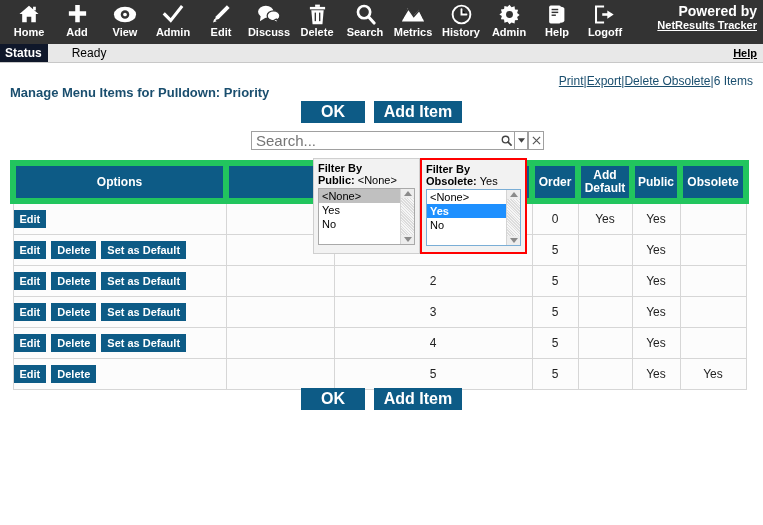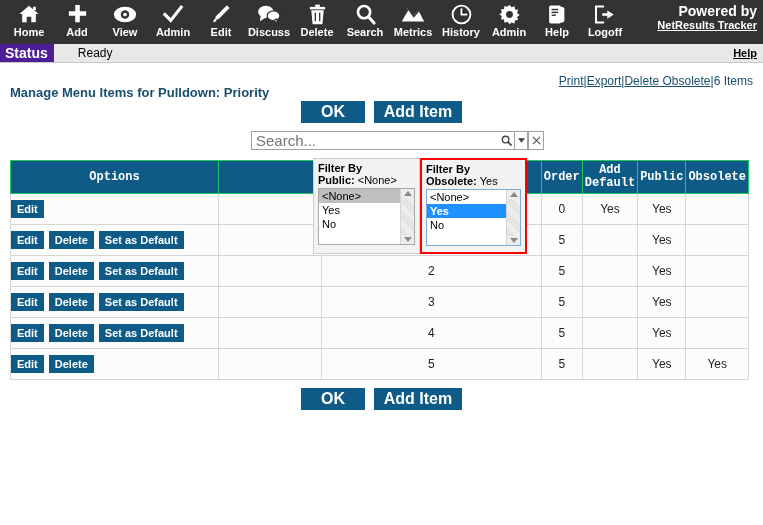--- a/index.html
+++ b/index.html
@@ -79,23 +79,23 @@
   
   #statusbar {
     height: 18px;
     background: #e8e8e8;
     display: flex;
     align-items: center;
     border-bottom: 1px solid #c8c8c8;
     position: relative;
   }
   #status-label {
-    background: #4c1d95;
+    background: #0f172a;
     color: #ffffff;
-    font-size: 14px;
+    font-size: 12px;
     font-weight: bold;
     padding: 2px 6px 2px 5px;
     height: 18px;
     box-sizing: border-box;
     line-height: 14px;
     display: flex;
     align-items: center;
   }
   #status-text {
     font-size: 12px;
@@ -211,25 +211,24 @@
     border-collapse: collapse;
     font-size: 12px;
     background: #ffffff;
   }
   #data-table th {
     background: #0d5b86;
     color: #ffffff;
     font-size: 12px;
     font-weight: bold;
     text-align: center;
-    border: 1px solid #22c55e;
+    border: 6px solid #22c55e;
     padding: 3px 2px;
     line-height: 13px;
     vertical-align: middle;
-    font-family: Liberation Mono, monospace;
   }
   #data-table th.blank-head { border-left: 1px solid #ffffff; }
   #data-table td {
     border: 1px solid #d6d6d6;
     padding: 0;
     height: 30px;
     vertical-align: middle;
     background: #fcfcfc;
     text-align: center;
     color: #222;

